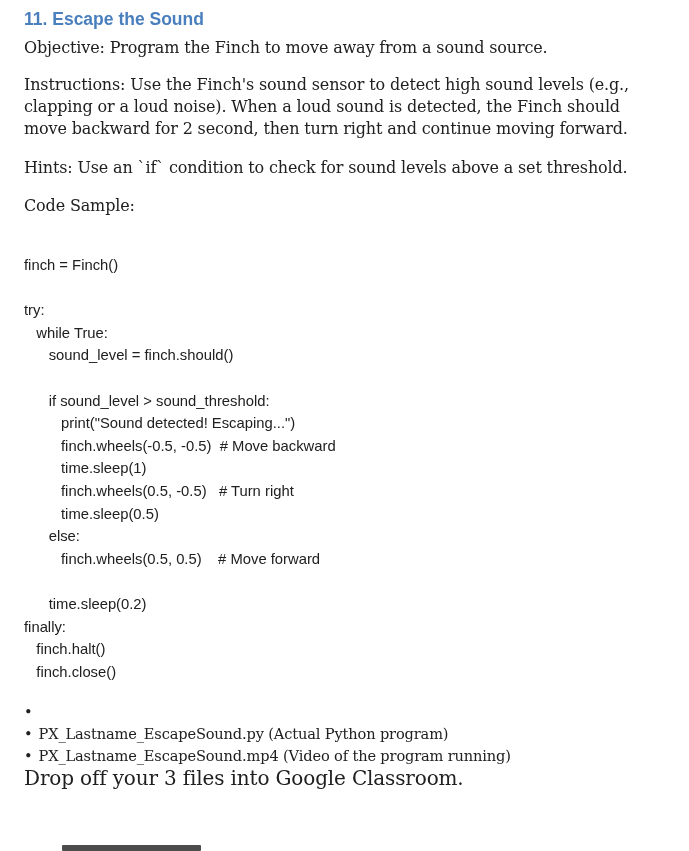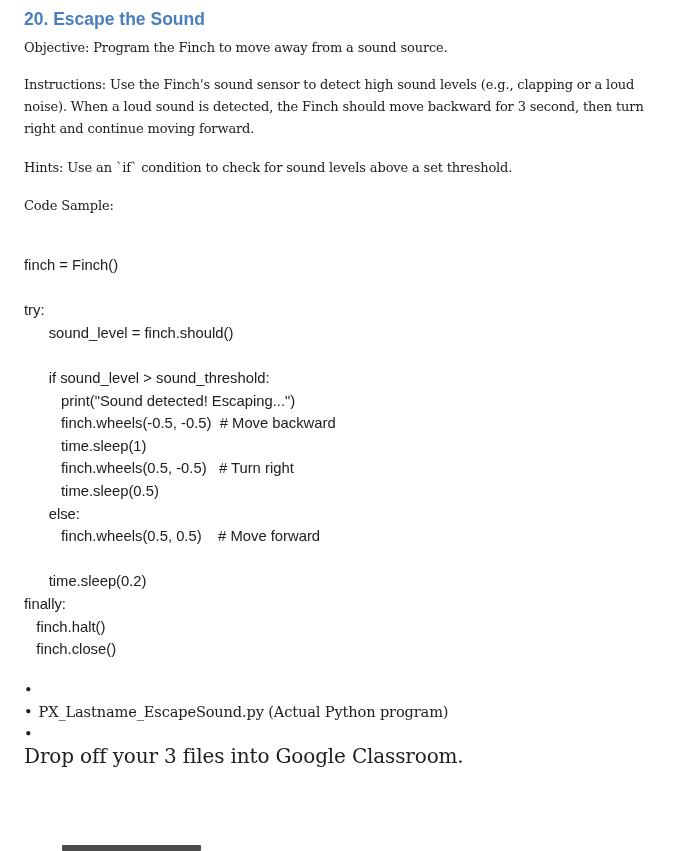--- a/index.html
+++ b/index.html
@@ -17,21 +17,21 @@
   .title {
     font-family: "Liberation Sans", "DejaVu Sans", sans-serif;
     font-weight: bold;
     font-size: 17.5px;
     line-height: 21px;
     color: #4a7fbe;
     margin-bottom: 7px;
   }
 
   .para {
-    font-size: 13px;
+    font-size: 16px;
     line-height: 22px;
     letter-spacing: -0.15px;
   }
   .objective     { margin-bottom: 15px; }
   .instructions  { margin-bottom: 17px; }
   .hints         { margin-bottom: 16px; }
   .code-label    { margin-bottom: 37px; }
 
   .code-block { margin-bottom: 18px; }
   .code-line {
@@ -65,34 +65,35 @@
     height: 6px;
     background: #4c4c4c;
     border-radius: 1px;
   }
 </style>
 </head>
 <body>
 
 <div class="page">
 
-  <h1 class="title">20. Escape the Sound</h1>
+  <h1 class="title">11. Escape the Sound</h1>
 
   <p class="para objective">Objective: Program the Finch to move away from a sound source.</p>
 
-  <p class="para instructions">Instructions: Use the Finch's sound sensor to detect high sound levels (e.g., clapping or a loud noise). When a loud sound is detected, the Finch should move backward for 3 second, then turn right and continue moving forward.</p>
+  <p class="para instructions">Instructions: Use the Finch's sound sensor to detect high sound levels (e.g., clapping or a loud noise). When a loud sound is detected, the Finch should move backward for 2 second, then turn right and continue moving forward.</p>
 
   <p class="para hints">Hints: Use an `if` condition to check for sound levels above a set threshold.</p>
 
   <p class="para code-label">Code Sample:</p>
 
   <div class="code-block">
     <div class="code-line">finch = Finch()</div>
     <div class="code-line"></div>
     <div class="code-line">try:</div>
+    <div class="code-line">   while True:</div>
     <div class="code-line">      sound_level = finch.should()</div>
     <div class="code-line"></div>
     <div class="code-line">      if sound_level &gt; sound_threshold:</div>
     <div class="code-line">         print("Sound detected! Escaping...")</div>
     <div class="code-line">         finch.wheels(-0.5, -0.5)  # Move backward</div>
     <div class="code-line">         time.sleep(1)</div>
     <div class="code-line">         finch.wheels(0.5, -0.5)   # Turn right</div>
     <div class="code-line">         time.sleep(0.5)</div>
     <div class="code-line">      else:</div>
     <div class="code-line">         finch.wheels(0.5, 0.5)    # Move forward</div>
@@ -106,19 +107,20 @@
 
   <div class="file-item">
     <span class="bullet">•</span>
   </div>
   <div class="file-item">
     <span class="bullet">•</span>
     <span>PX_Lastname_EscapeSound.py (Actual Python program)</span>
   </div>
   <div class="file-item">
     <span class="bullet">•</span>
+    <span>PX_Lastname_EscapeSound.mp4 (Video of the program running)</span>
   </div>
 
   <p class="footer-line">Drop off your 3 files into Google Classroom.</p>
 
 </div>
 
 <div class="bottom-bar"></div>
 
 </body></html>

